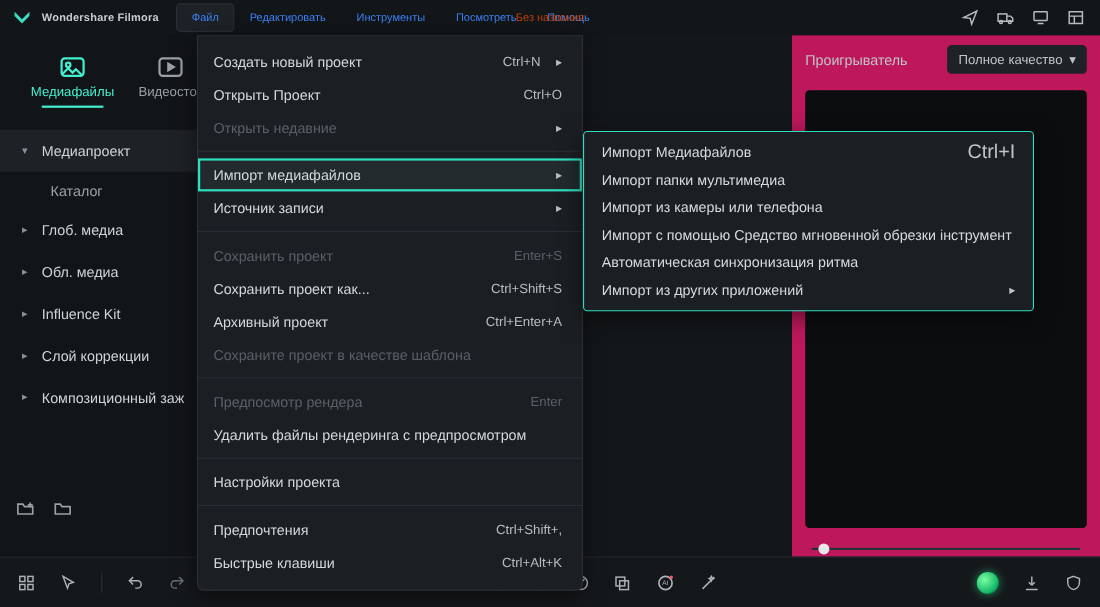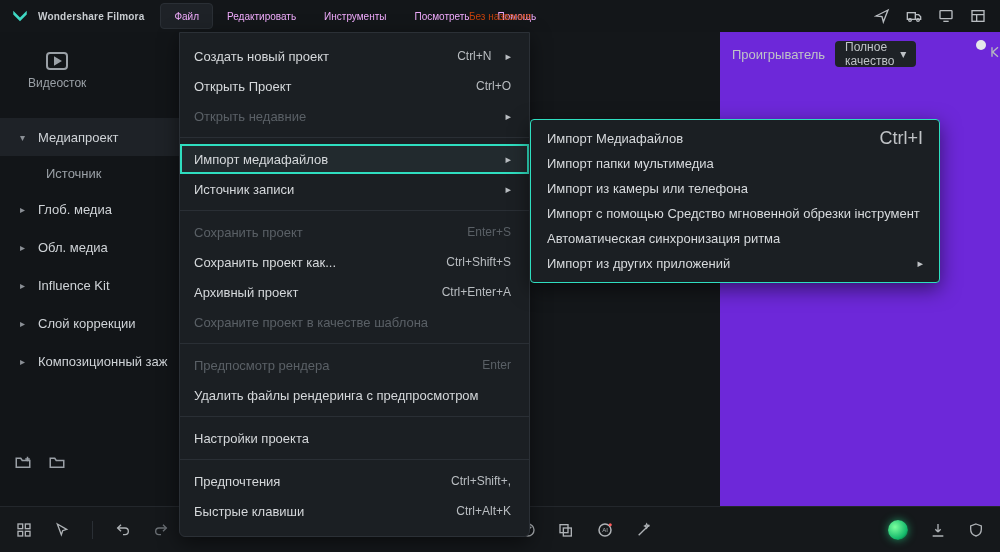--- a/index.html
+++ b/index.html
@@ -4,21 +4,21 @@
 <style>
 * { margin: 0; padding: 0; box-sizing: border-box; font-family: -apple-system, "Segoe UI", Arial, sans-serif; }
 html, body { width: 1000px; height: 552px; overflow: hidden; background: #0f1114; color: #c8ccd0; }
 
 
 .menubar { height: 32px; display: flex; align-items: center; background: #131619; font-size: 10px; position: relative; text-align: center; }
 .logo { width: 20px; height: 20px; margin: 0 8px 0 10px; display: flex; align-items: center; justify-content: center; }
 .logo svg { width: 18px; height: 18px; }
 .app-name { font-weight: 600; letter-spacing: .2px; margin-right: 16px; }
 .menu-items { display: flex; height: 100%; }
-.menu-item { padding: 0 14px; display: flex; align-items: center; cursor: pointer; color: #f0abfc; }
+.menu-item { padding: 0 14px; display: flex; align-items: center; cursor: pointer; color: #3b82f6; }
 .menu-item.active { background: #1e2227; border: 1px solid #2a2f35; border-radius: 4px; margin: 3px 0; padding: 0 13px; }
 .title-center { position: absolute; left: 50%; transform: translateX(-50%); color: #c2410c; }
 .topright { margin-left: auto; margin-right: 14px; display: flex; gap: 16px; }
 .topright span { width: 16px; height: 16px; display: flex; }
 
 
 .workspace { display: flex; height: 520px; }
 .leftpane { width: 200px; background: #121518; padding-top: 18px; font-size: 13px; }
 .tabstrip { display: flex; height: 64px; gap: 22px; padding-left: 28px; }
 .tab { display: flex; flex-direction: column; align-items: center; gap: 4px; font-size: 12px; color: #9aa0a6; cursor: pointer; }
@@ -30,21 +30,21 @@
 .side-item { display: flex; align-items: center; height: 38px; padding: 0 14px 0 20px; cursor: pointer; color: #cfd3d7; }
 .side-item.selected { background: #1e2227; }
 .side-item .caret { width: 12px; color: #8b9096; margin-right: 6px; font-size: 10px; }
 .side-sub { padding-left: 46px; height: 34px; display: flex; align-items: center; color: #9aa0a6; }
 
 
 .mainpane { flex: 1; background: #14171a; position: relative; }
 .drop-hint { position: absolute; left: 220px; top: 328px; color: #7a8086; font-size: 13px; }
 
 
-.preview { width: 280px; background: #6d28d9; display: flex; flex-direction: row; }
+.preview { width: 280px; background: #be185d; display: flex; flex-direction: column; }
 .preview-header { height: 44px; display: flex; align-items: center; padding: 0 12px; gap: 10px; font-size: 13px; color: #bfc3c7; }
 .quality { margin-left: auto; background: #1e2227; border-radius: 4px; height: 26px; display: flex; align-items: center; padding: 0 10px; gap: 6px; font-size: 12px; }
 .preview-canvas { flex: 1; margin: 6px 12px; background: #0b0d0f; border-radius: 4px; }
 .slider { height: 14px; margin: 6px 18px; position: relative; }
 .slider-track { position: absolute; left: 0; right: 0; top: 6px; height: 2px; background: #2a2f35; }
 .slider-thumb { position: absolute; left: 6px; top: 2px; width: 10px; height: 10px; border-radius: 50%; background: #e6e8ea; }
 .controls { height: 40px; display: flex; align-items: center; justify-content: center; gap: 18px; color: #9aa0a6; }
 .controls span { cursor: pointer; display: flex; }
 
 
@@ -123,38 +123,49 @@
           <path d="M3 10h18M10 10v10"></path>
         </svg>
       </span>
   </div>
 </div>
 
 <div class="workspace">
 
   <div class="leftpane">
     <div class="tabstrip">
+      <div class="tab active">
+        <span class="tab-icon">
+            <svg width="24" height="20" viewBox="0 0 24 20" fill="none" stroke="#41f0d1" stroke-width="2">
+              <rect x="2" y="2" width="20" height="16" rx="3"></rect>
+              <circle cx="8" cy="8" r="2"></circle>
+              <path d="M3 16l5-5 4 4 3-3 6 6"></path>
+            </svg>
+          </span>
+        <span>Медиафайлы</span>
+        <span class="underline"></span>
+      </div>
       <div class="tab">
         <span class="tab-icon">
             <svg width="24" height="20" viewBox="0 0 24 20" fill="none" stroke="#9aa0a6" stroke-width="2">
               <rect x="2" y="2" width="20" height="16" rx="3"></rect>
               <path d="M10 7v6l5-3z" fill="#9aa0a6"></path>
             </svg>
           </span>
         <span>Видеосток</span>
       </div>
     </div>
 
     <div class="side-root">
       <div class="side-item selected">
         <span class="caret">▾</span>
         <span>Медиапроект</span>
       </div>
       <div class="side-sub">
-        <span>Источник</span>
+        <span>Каталог</span>
       </div>
       <div class="side-item">
         <span class="caret">▸</span>
         <span>Глоб. медиа</span>
       </div>
       <div class="side-item">
         <span class="caret">▸</span>
         <span>Обл. медиа</span>
       </div>
       <div class="side-item">

